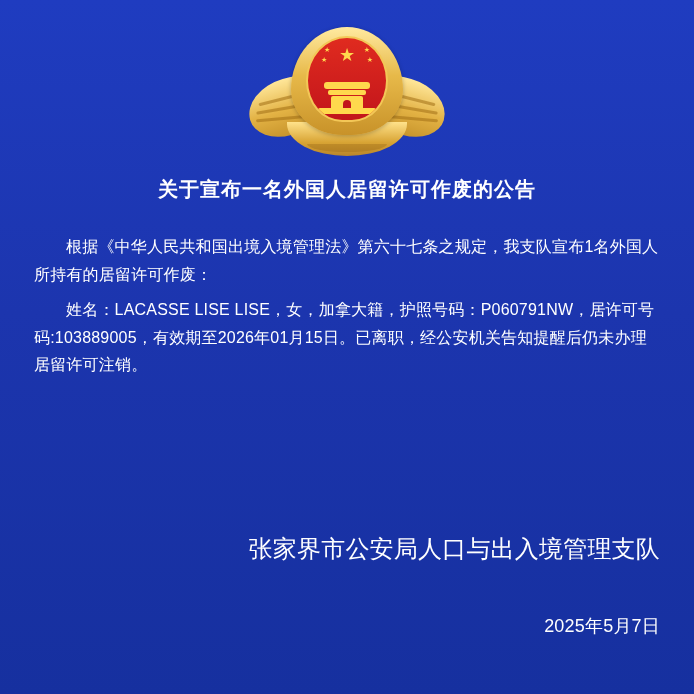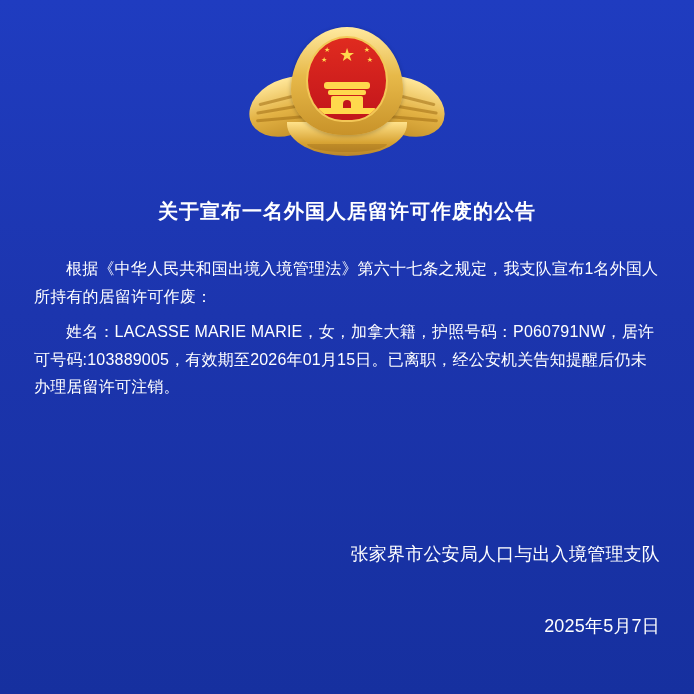--- a/index.html
+++ b/index.html
@@ -179,41 +179,41 @@
   
   .content {
     padding: 0 34px;
     box-sizing: border-box;
   }
   .doc-title {
     text-align: center;
     font-size: 20px;
     font-weight: bold;
     letter-spacing: 1px;
-    margin-top: 38px;
+    margin-top: 16px;
     margin-bottom: 30px;
     color: #ffffff;
   }
   .para {
     font-size: 16px;
     line-height: 1.72;
     text-indent: 2em;
     margin: 0 0 8px 0;
     color: #ffffff;
     letter-spacing: 0.2px;
   }
 
   .signature {
     position: absolute;
     right: 34px;
     bottom: 52px;
     text-align: right;
   }
   .sig-org {
-    font-size: 18px;
+    font-size: 24px;
     line-height: 1.8;
     color: #ffffff;
     letter-spacing: 0.2px;
   }
   .sig-date {
     font-size: 18px;
     line-height: 1.8;
     color: #ffffff;
     letter-spacing: 0.2px;
     margin-top: 39px;
@@ -253,21 +253,21 @@
           <div class="pillars"></div>
         </div>
       </div>
     </div>
   </div>
 
   <div class="content">
     <div class="doc-title">关于宣布一名外国人居留许可作废的公告</div>
 
     <p class="para">根据《中华人民共和国出境入境管理法》第六十七条之规定，我支队宣布1名外国人所持有的居留许可作废：</p>
-    <p class="para">姓名：LACASSE MARIE MARIE，女，加拿大籍，护照号码：P060791NW，居许可号码:103889005，有效期至2026年01月15日。已离职，经公安机关告知提醒后仍未办理居留许可注销。</p>
+    <p class="para">姓名：LACASSE LISE LISE，女，加拿大籍，护照号码：P060791NW，居许可号码:103889005，有效期至2026年01月15日。已离职，经公安机关告知提醒后仍未办理居留许可注销。</p>
   </div>
 
   <div class="signature">
     <div class="sig-org">张家界市公安局人口与出入境管理支队</div>
     <div class="sig-date">2025年5月7日</div>
   </div>
 
 </div>
 
 </body></html>

